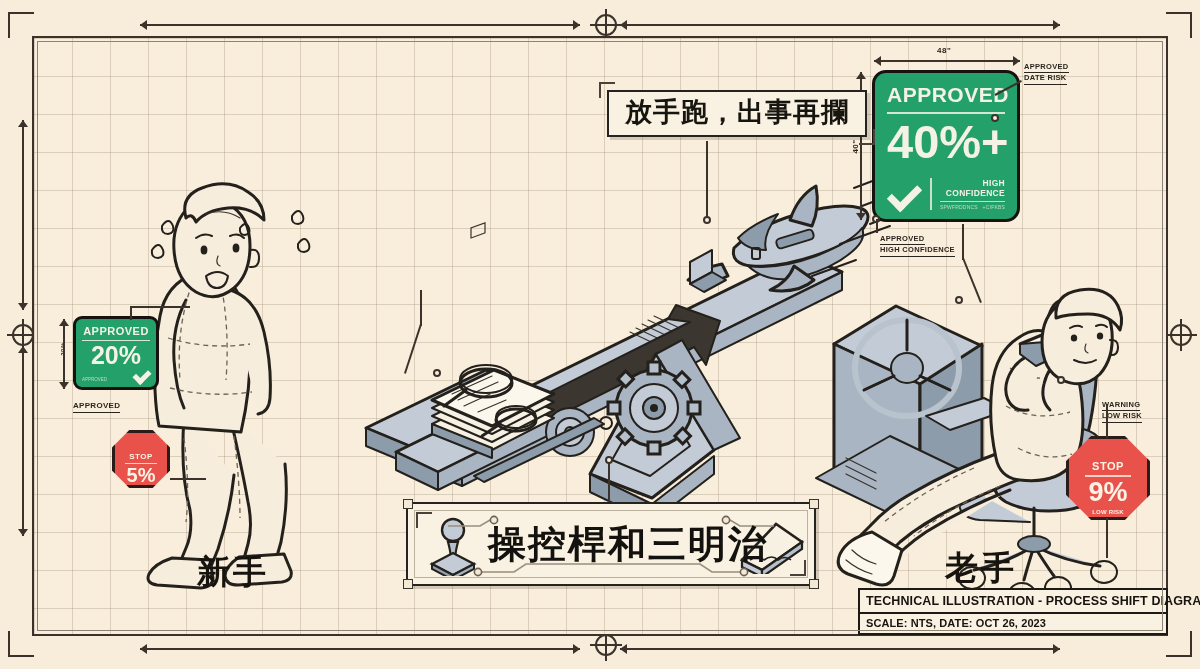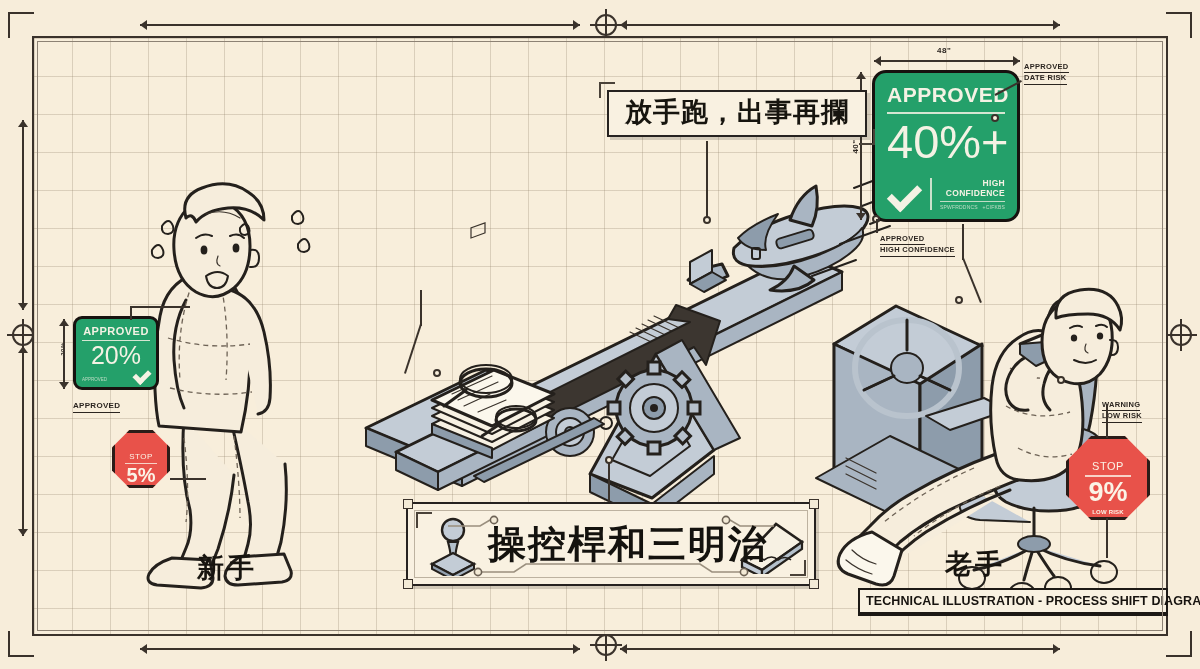--- a/index.html
+++ b/index.html
@@ -103,40 +103,40 @@
   
   .badge-green {
     position: absolute; background: #24a06a; border: 3px solid #17120f;
     box-sizing: border-box; color: #f4f2e4;
     display:flex; flex-direction:column;
   }
   .badge-green .bg-title {
     font-weight: bold; letter-spacing: .5px; text-align:center;
   }
   .badge-green .bg-rule { background: rgba(244,242,228,.85); }
-  .badge-green .bg-value { font-weight: normal; text-align:center; line-height:.95; }
+  .badge-green .bg-value { font-weight: bold; text-align:center; line-height:.95; }
   .badge-green .bg-foot { display:flex; align-items:flex-end; }
   .tick {
     display:inline-block; transform: rotate(-45deg);
     border-left: 5px solid #f4f2e4; border-bottom: 5px solid #f4f2e4;
   }
   .bg-sub { font-weight:bold; letter-spacing:.3px; text-align:right; }
   .bg-micro { font-size:5px; opacity:.72; letter-spacing:.2px; display:flex; justify-content:space-between;}
 
   
   .stop-sign {
     position:absolute;
     background:#e8524a;
     border:3px solid #2a1c18;
     box-sizing:border-box;
     clip-path: polygon(30% 0,70% 0,100% 30%,100% 70%,70% 100%,30% 100%,0 70%,0 30%);
     color:#fbf3e6; display:flex; flex-direction:column;
     align-items:center; justify-content:center;
   }
-  .stop-sign .st-label{font-weight:normal;letter-spacing:.5px;margin-top:19px;}
+  .stop-sign .st-label{font-weight:bold;letter-spacing:.5px;margin-top:19px;}
   .stop-sign .st-rule{background:rgba(251,243,230,.8);}
   .stop-sign .st-value{font-weight:bold;line-height:1;}
   .stop-sign .st-foot{font-weight:bold;letter-spacing:.2px;}
 
   
   .anno {
     position:absolute; color:#2b2520; font-weight:bold;
     letter-spacing:.3px; line-height:1.25; text-align:left;
   }
   .anno .a1{ border-bottom:1.5px solid #2b2520; padding-bottom:1px; display:inline-block;}
@@ -169,21 +169,21 @@
   #title-block .tb-row1{
     font-size:12.5px;font-weight:bold;color:#17130f;padding:4px 6px 4px;
     border-bottom:2px solid #1d1915; letter-spacing:.1px; white-space:nowrap;
   }
   #title-block .tb-row2{
     font-size:11px;font-weight:bold;color:#17130f;padding:3px 6px 4px;letter-spacing:.1px;
   }
 
   
   .persona-label{
-    position:absolute; font-size:27px; font-weight:bold; color:#17140f;
+    position:absolute; font-size:33px; font-weight:bold; color:#17140f;
     letter-spacing:3px;
   }
 </style>
 </head>
 <body>
 
 <div id="stage">
 
   <div class="reg-cross" style="left:595px;top:14px;"></div>
   <div class="reg-cross" style="left:595px;top:634px;"></div>
@@ -551,16 +551,17 @@
       <span class="banner-sel" style="right:-5px;bottom:-5px;"></span>
     </div>
     <div class="leader" style="left:574px;top:424px;height:40px;"></div>
     <div class="leader-dot" style="left:571px;top:418px;"></div>
 
     <div class="persona-label" style="left:163px;top:512px;">新手</div>
     <div class="persona-label" style="left:911px;top:508px;">老手</div>
 
     <div id="title-block" style="left:824px;top:550px;">
       <div class="tb-row1">TECHNICAL ILLUSTRATION - PROCESS SHIFT DIAGRAM</div>
+      <div class="tb-row2">SCALE: NTS, DATE: OCT 26, 2023</div>
     </div>
 
   </div>
 </div>
 
 </body></html>

